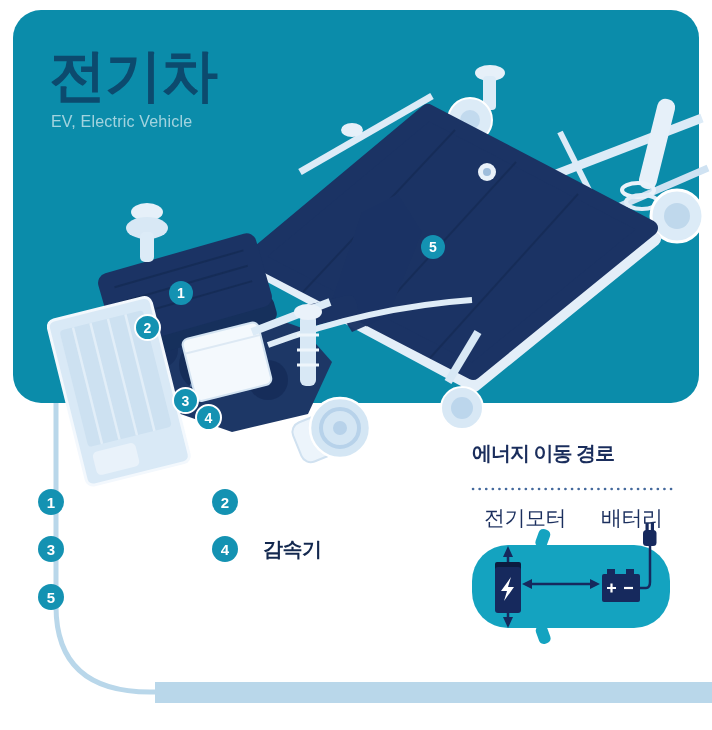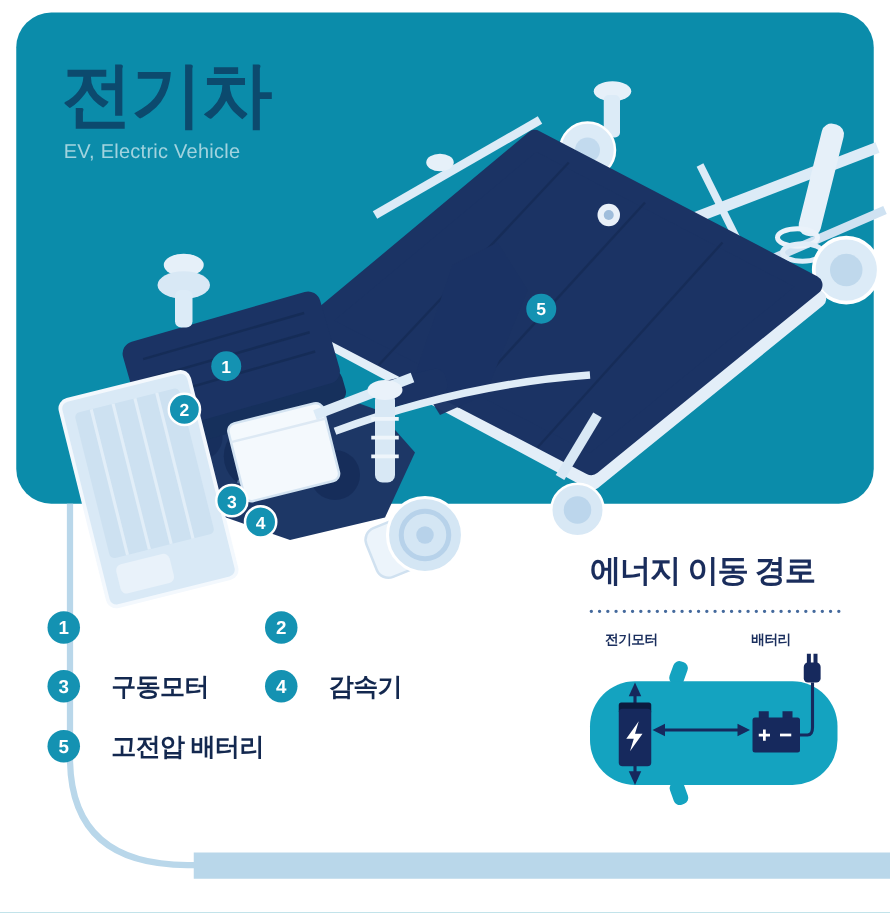--- a/index.html
+++ b/index.html
@@ -26,23 +26,23 @@
 
   
   .legend-row{z-index:5;display:flex;align-items:center;height:26px;}
   .legend-num{width:26px;height:26px;border-radius:50%;background:#1492b2;
               color:#fff;font-size:15px;font-weight:800;display:flex;
               align-items:center;justify-content:center;flex:0 0 26px;}
   .legend-label{margin-left:25px;color:#13284f;font-size:20px;font-weight:800;
                 white-space:nowrap;letter-spacing:-.5px;}
 
   
-  .energy-title{left:472px;top:440px;z-index:5;color:#1a2d5c;font-size:25px;
+  .energy-title{left:472px;top:440px;z-index:5;color:#1a2d5c;font-size:20px;
                 font-weight:800;letter-spacing:-1px;}
-  .car-label{z-index:5;color:#1b2f5e;font-size:11px;font-weight:700;
+  .car-label{z-index:5;color:#1b2f5e;font-size:21px;font-weight:400;
              letter-spacing:-.5px;}
   .label-motor{left:484px;top:504px;}
   .label-battery{left:601px;top:504px;}
 
   
   .footer-bar{left:155px;top:682px;width:557px;height:21px;background:#b9d7ea;z-index:1;}
 </style>
 </head>
 <body>
 
@@ -197,28 +197,26 @@
   </div>
 
 <div class="abs legend-row" style="left:38px;top:489px;">
   <span class="legend-num">1</span>
 </div>
 <div class="abs legend-row" style="left:212px;top:489px;">
   <span class="legend-num">2</span>
 </div>
 <div class="abs legend-row" style="left:38px;top:536px;">
   <span class="legend-num">3</span>
-  <span class="legend-label">구동모터</span>
 </div>
 <div class="abs legend-row" style="left:212px;top:536px;">
   <span class="legend-num">4</span>
   <span class="legend-label">감속기</span>
 </div>
 <div class="abs legend-row" style="left:38px;top:584px;">
   <span class="legend-num">5</span>
-  <span class="legend-label">고전압 배터리</span>
 </div>
 
 <div class="abs energy-title">에너지 이동 경로</div>
 <div class="abs car-label label-motor">전기모터</div>
 <div class="abs car-label label-battery">배터리</div>
 
 <div class="abs footer-bar"></div>
 
 </body></html>

